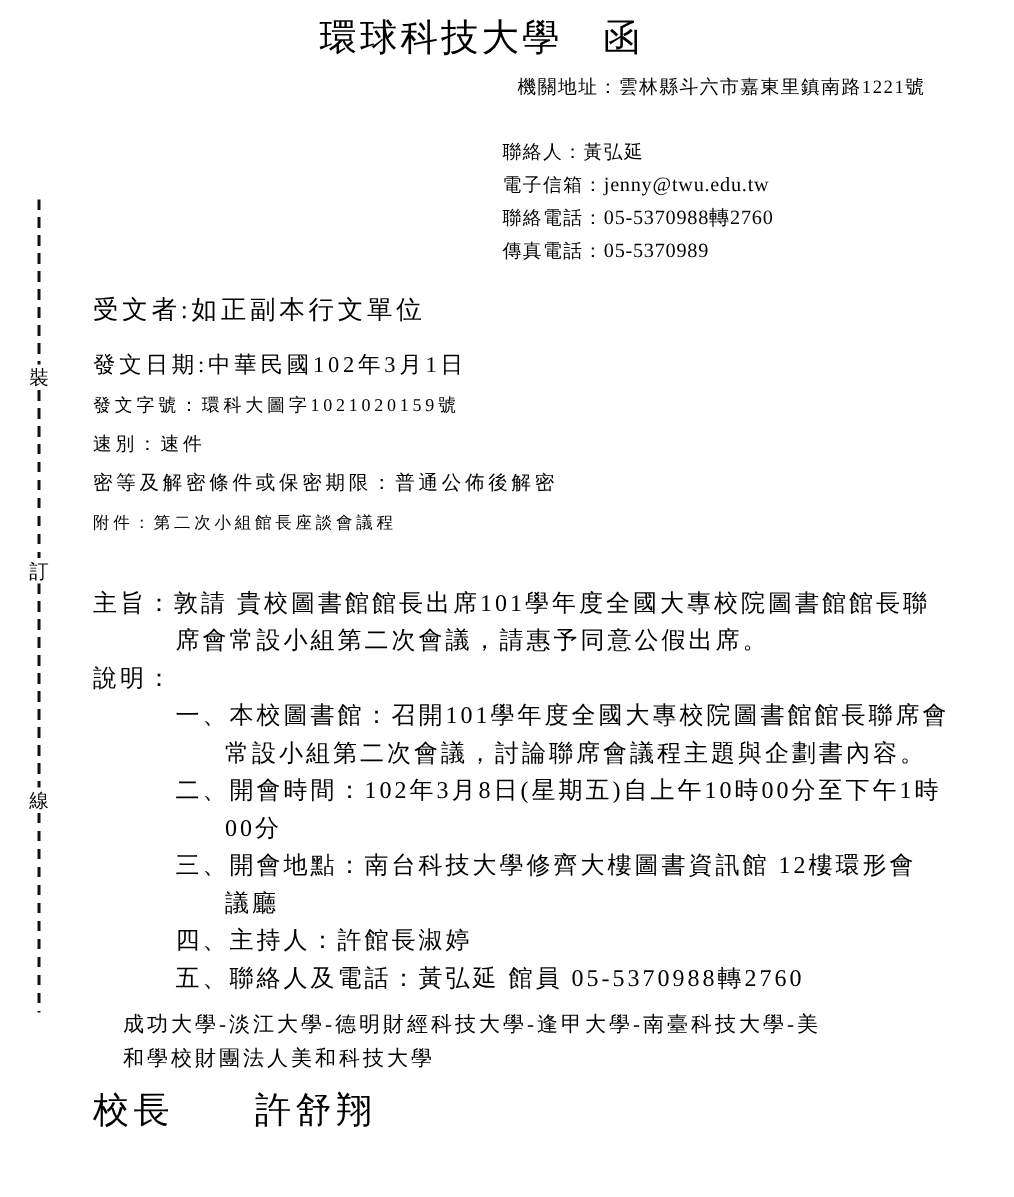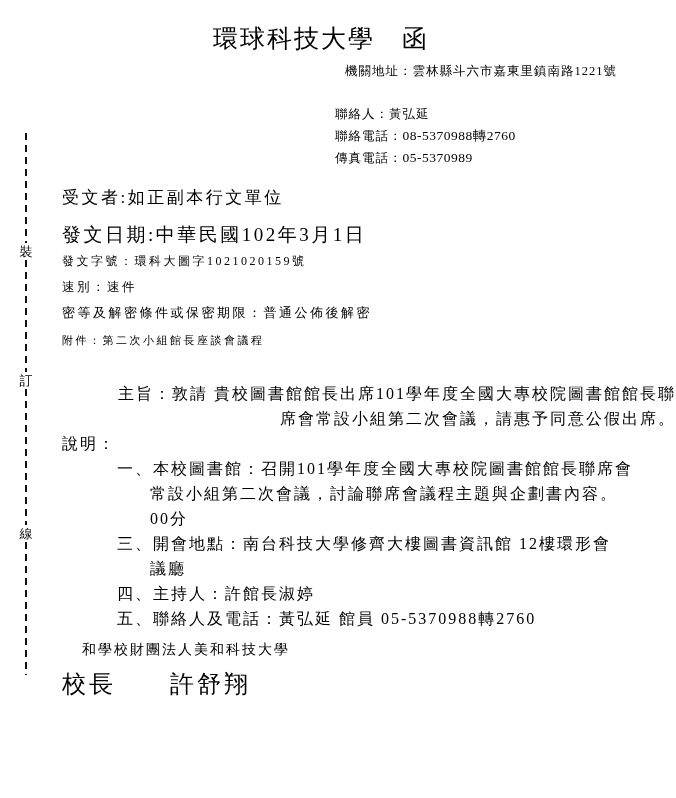--- a/index.html
+++ b/index.html
@@ -9,21 +9,21 @@
     position: relative;
     width: 676px;
     height: 798px;
     background: #ffffff;
     overflow: hidden;
   }
   [data-bind] { white-space: pre-wrap; }
 
   
   .title {
-    padding-top: 23px;
+    padding-top: 10px;
     padding-right: 34px;
     text-align: center;
     font-size: 25px;
     font-weight: 500;
     letter-spacing: 2px;
     line-height: 32px;
   }
 
   
   .org-address {
@@ -67,34 +67,34 @@
 
   
   .recipient {
     margin: 17px 0 12px 62px;
     font-size: 17px;
     line-height: 23px;
     letter-spacing: 2.5px;
   }
   .meta { margin-left: 62px; }
   .meta-line { letter-spacing: 2.5px; }
-  .m-date       { margin-top: 17px; font-size: 19px; line-height: 18px; }
+  .m-date       { margin-top: 17px; font-size: 15px; line-height: 18px; }
   .m-number     { margin-top: 8px;  font-size: 12px;   line-height: 19px; }
   .m-speed      { margin-top: 8px;  font-size: 12.5px; line-height: 17px; }
   .m-security   { margin-top: 8px;  font-size: 13px;   line-height: 18px; }
   .m-attachment { margin-top: 9px;  font-size: 11px;   line-height: 18px; }
 
   
   .body-block {
     margin-left: 62px;
     font-size: 16px;
     line-height: 25px;
     letter-spacing: 2px;
   }
-  .subject { margin-top: 32px; text-align: right; }
+  .subject { margin-top: 32px; }
   .subject .cont { padding-left: 55px; }
   .explain-items { margin-left: 55px; }
   .explain-item .cont { padding-left: 33px; }
 
   
   .copies {
     margin: 7px 0 0 62px;
     font-size: 14px;
     line-height: 23px;
     letter-spacing: 2px;
@@ -124,21 +124,22 @@
     <div class="binding-mark" data-bind="doc.binding.chars.2">線</div>
     <div class="binding-dash d4"></div>
   </div>
 
   <div class="title" data-bind="doc.title">環球科技大學　函</div>
 
   <div class="org-address"><span data-bind="doc.org_address.label">機關地址：</span><span data-bind="doc.org_address.value">雲林縣斗六市嘉東里鎮南路1221號</span></div>
 
   <div class="contact-block">
     <div class="contact-line"><span data-bind="doc.contact.person.label">聯絡人：</span><span data-bind="doc.contact.person.value">黃弘延</span></div>
-    <div class="contact-line"><span data-bind="doc.contact.phone.label">聯絡電話：</span><span class="latin" data-bind="doc.contact.phone.value">08-5370988轉2760</span></div>
+    <div class="contact-line"><span data-bind="doc.contact.email.label">電子信箱：</span><span class="latin" data-bind="doc.contact.email.value">jenny@twu.edu.tw</span></div>
+    <div class="contact-line"><span data-bind="doc.contact.phone.label">聯絡電話：</span><span class="latin" data-bind="doc.contact.phone.value">05-5370988轉2760</span></div>
     <div class="contact-line"><span data-bind="doc.contact.fax.label">傳真電話：</span><span class="latin" data-bind="doc.contact.fax.value">05-5370989</span></div>
   </div>
 
   <div class="recipient"><span data-bind="doc.recipient.label">受文者:</span><span data-bind="doc.recipient.value">如正副本行文單位</span></div>
 
   <div class="meta">
     <div class="meta-line m-date"><span data-bind="doc.meta.date.label">發文日期:</span><span data-bind="doc.meta.date.value">中華民國102年3月1日</span></div>
     <div class="meta-line m-number"><span data-bind="doc.meta.number.label">發文字號：</span><span data-bind="doc.meta.number.value">環科大圖字1021020159號</span></div>
     <div class="meta-line m-speed"><span data-bind="doc.meta.speed.label">速別：</span><span data-bind="doc.meta.speed.value">速件</span></div>
     <div class="meta-line m-security"><span data-bind="doc.meta.security.label">密等及解密條件或保密期限：</span><span data-bind="doc.meta.security.value">普通公佈後解密</span></div>
@@ -151,34 +152,36 @@
   </div>
 
   <div class="body-block explanation">
     <div data-bind="doc.explanation.heading">說明：</div>
     <div class="explain-items">
       <div class="explain-item">
         <div data-bind="doc.explanation.items.0.lines.0">一、本校圖書館：召開101學年度全國大專校院圖書館館長聯席會</div>
         <div class="cont" data-bind="doc.explanation.items.0.lines.1">常設小組第二次會議，討論聯席會議程主題與企劃書內容。</div>
       </div>
       <div class="explain-item">
+        <div data-bind="doc.explanation.items.1.lines.0">二、開會時間：102年3月8日(星期五)自上午10時00分至下午1時</div>
         <div class="cont" data-bind="doc.explanation.items.1.lines.1">00分</div>
       </div>
       <div class="explain-item">
         <div data-bind="doc.explanation.items.2.lines.0">三、開會地點：南台科技大學修齊大樓圖書資訊館 12樓環形會</div>
         <div class="cont" data-bind="doc.explanation.items.2.lines.1">議廳</div>
       </div>
       <div class="explain-item">
         <div data-bind="doc.explanation.items.3.lines.0">四、主持人：許館長淑婷</div>
       </div>
       <div class="explain-item">
         <div data-bind="doc.explanation.items.4.lines.0">五、聯絡人及電話：黃弘延 館員 05-5370988轉2760</div>
       </div>
     </div>
   </div>
 
   <div class="copies">
+    <div class="cont" data-bind="doc.copies.original_lines.1">成功大學-淡江大學-德明財經科技大學-逢甲大學-南臺科技大學-美</div>
     <div class="cont" data-bind="doc.copies.original_lines.2">和學校財團法人美和科技大學</div>
   </div>
 
   <div class="signature" data-bind="doc.signature">校長　　許舒翔</div>
 
 </div>
 
 </body></html>

